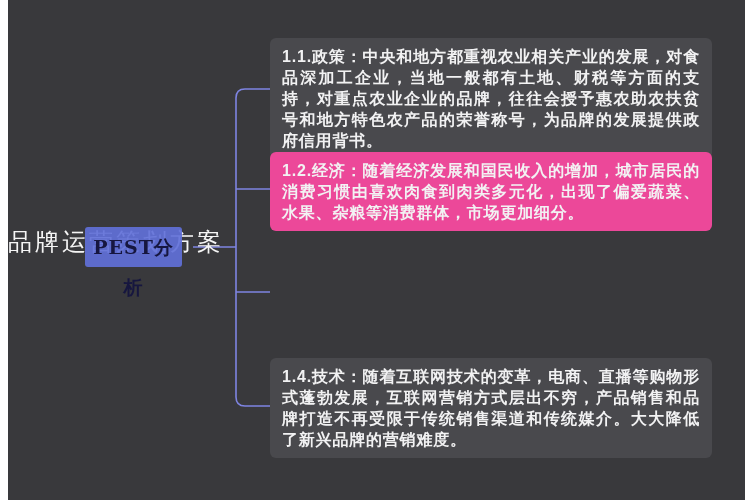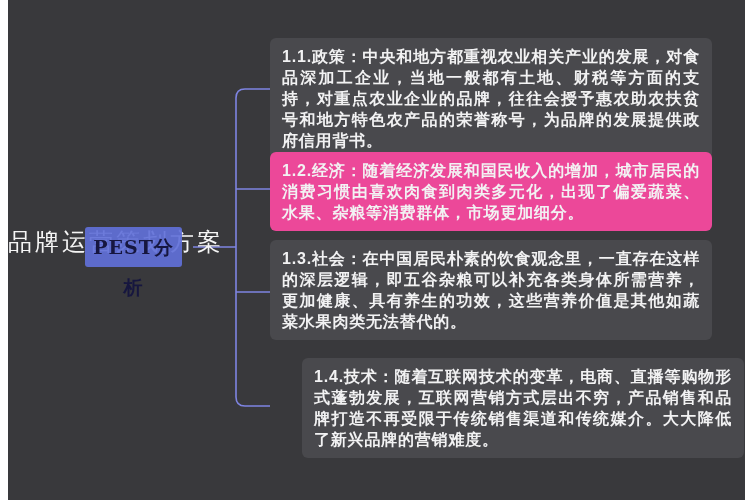--- a/index.html
+++ b/index.html
@@ -73,22 +73,19 @@
     </div>
 
     <div class="branch-box branch-1" style="background: rgb(73, 73, 77); color: rgb(242, 242, 243);">
       <span>1.1.政策：中央和地方都重视农业相关产业的发展，对食品深加工企业，当地一般都有土地、财税等方面的支持，对重点农业企业的品牌，往往会授予惠农助农扶贫号和地方特色农产品的荣誉称号，为品牌的发展提供政府信用背书。</span>
     </div>
 
     <div class="branch-box branch-2" style="background: #ec4899; color: rgb(242, 242, 243);">
       <span>1.2.经济：随着经济发展和国民收入的增加，城市居民的消费习惯由喜欢肉食到肉类多元化，出现了偏爱蔬菜、水果、杂粮等消费群体，市场更加细分。</span>
     </div>
 
-    <div class="branch-box branch-3" style="background: rgb(73, 73, 77); color: rgb(242, 242, 243);">
-      <span>1.3.社会：在中国居民朴素的饮食观念里，一直存在这样的深层逻辑，即五谷杂粮可以补充各类身体所需营养，更加健康、具有养生的功效，这些营养价值是其他如蔬菜水果肉类无法替代的。</span>
-    </div>
 
-    <div class="branch-box branch-4" style="background: rgb(73, 73, 77); color: rgb(242, 242, 243); margin-left: 32px;">
+    <div class="branch-box branch-4" style="background: rgb(73, 73, 77); color: rgb(242, 242, 243);">
       <span>1.4.技术：随着互联网技术的变革，电商、直播等购物形式蓬勃发展，互联网营销方式层出不穷，产品销售和品牌打造不再受限于传统销售渠道和传统媒介。大大降低了新兴品牌的营销难度。</span>
     </div>
 
   </div>
 </div>
 
 </body></html>

